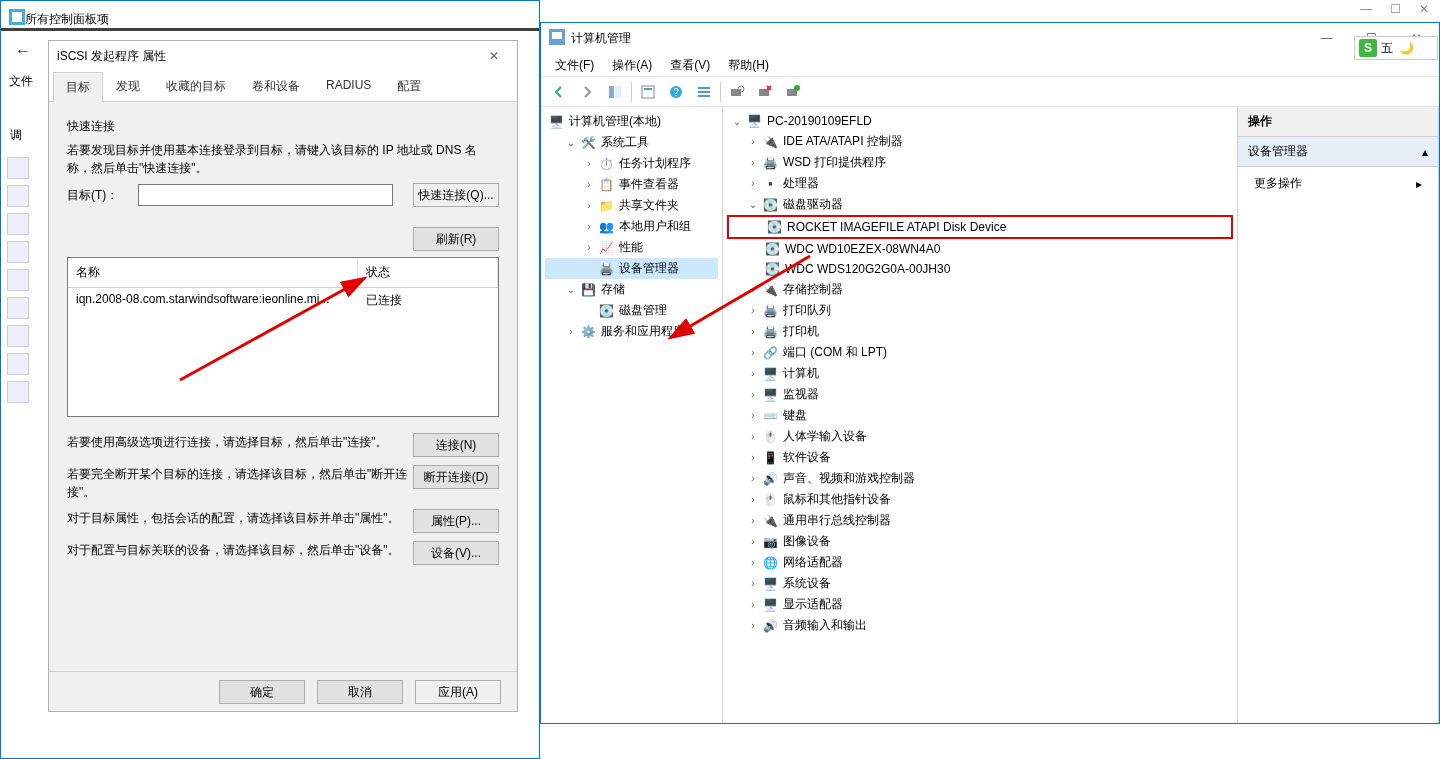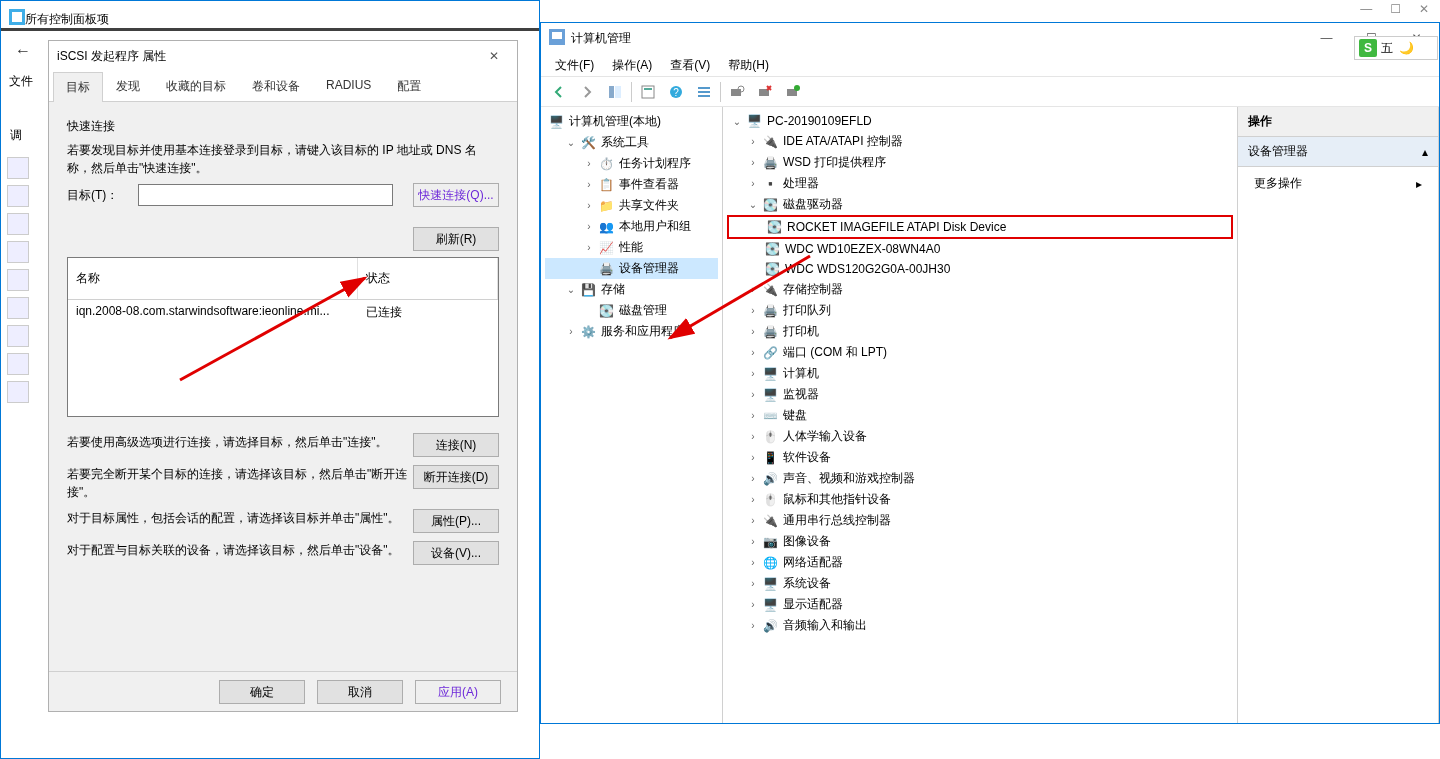--- a/index.html
+++ b/index.html
@@ -25,24 +25,24 @@
 .dialog-title .x{width:30px;text-align:center;color:#555}
 .tabs{display:flex;border-bottom:1px solid #d0d0d0;background:#fff;padding-left:4px}
 .tab{padding:6px 12px;border:1px solid transparent;border-bottom:none;color:#333;cursor:default}
 .tab.active{border-color:#d0d0d0;background:#f0f0f0;position:relative;top:1px}
 .dialog-body{padding:12px 18px}
 .group-label{margin:4px 0 6px}
 .desc{line-height:1.5}
 .row{display:flex;align-items:center;margin:6px 0;gap:20px}
 .text-input{flex:1;height:22px;border:1px solid #7a7a7a;background:#fff;padding:0 4px}
 .btn{width:86px;height:24px;border:1px solid #adadad;background:#e1e1e1;text-align:center;line-height:22px;cursor:default}
-.btn.disabled{color:#6d28d9;background:#efefef}
+.btn.disabled{color:#000000;background:#efefef}
 .list{border:1px solid #7a7a7a;background:#fff;height:160px;margin-top:4px}
 .list-header{display:flex;border-bottom:1px solid #d0d0d0;background:#fff}
-.list-header div{padding:12px 8px;border-right:1px solid #e0e0e0}
+.list-header div{padding:6px 8px;border-right:1px solid #e0e0e0}
 .list-row{display:flex;padding:4px 8px}
 .list-row div{padding:0}
 .section{display:flex;justify-content:space-between;align-items:flex-start;margin:8px 0}
 .section .text{flex:1;line-height:1.5}
 .dialog-footer{position:absolute;bottom:0;left:0;right:0;height:40px;display:flex;justify-content:flex-end;align-items:center;padding:0 16px;gap:12px;border-top:1px solid #d0d0d0}
 
 
 .arrow-svg{position:absolute;pointer-events:none;z-index:50}
 
 

